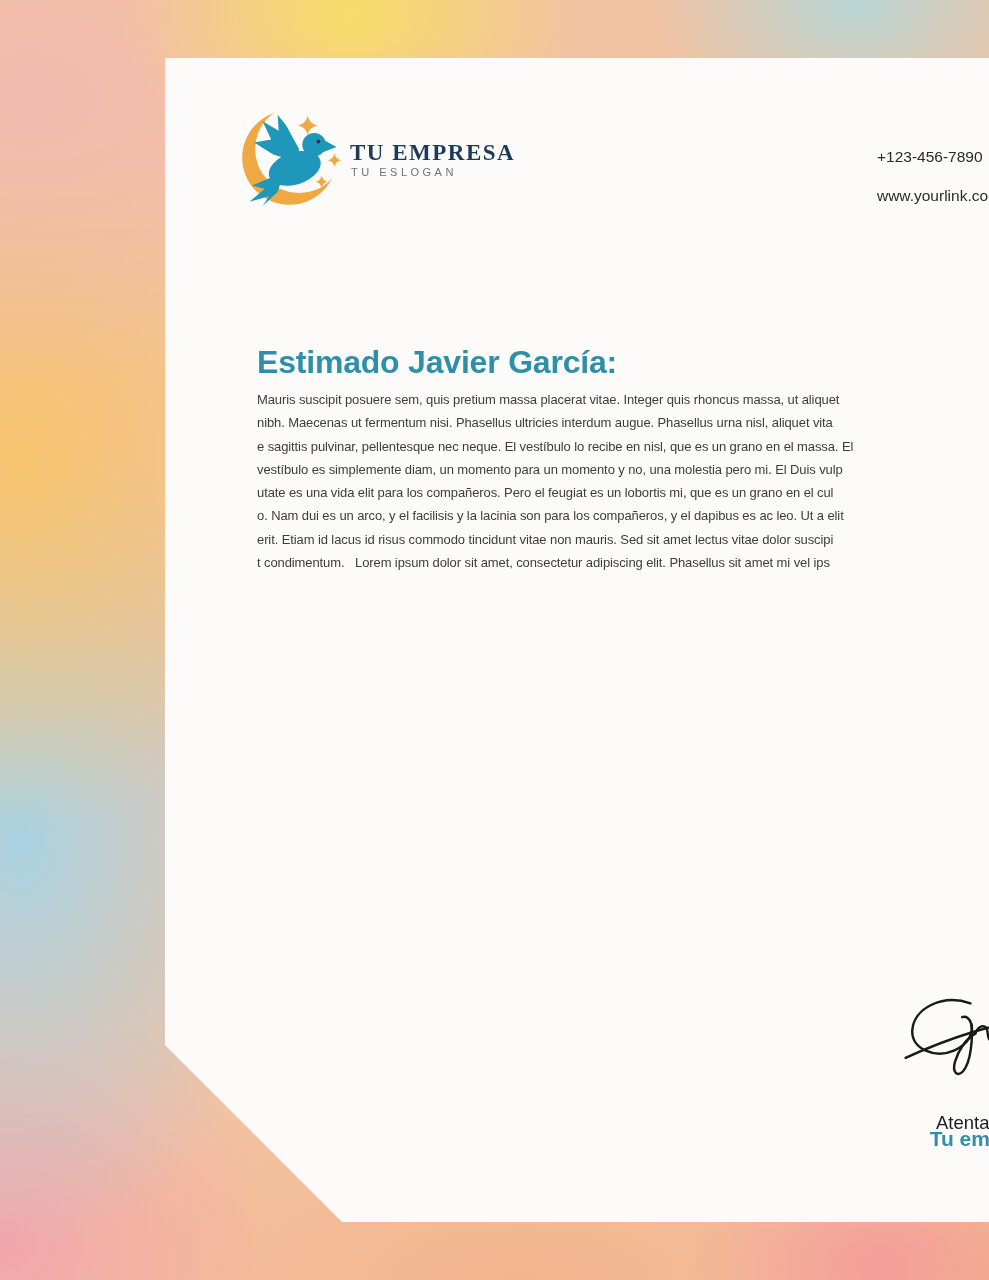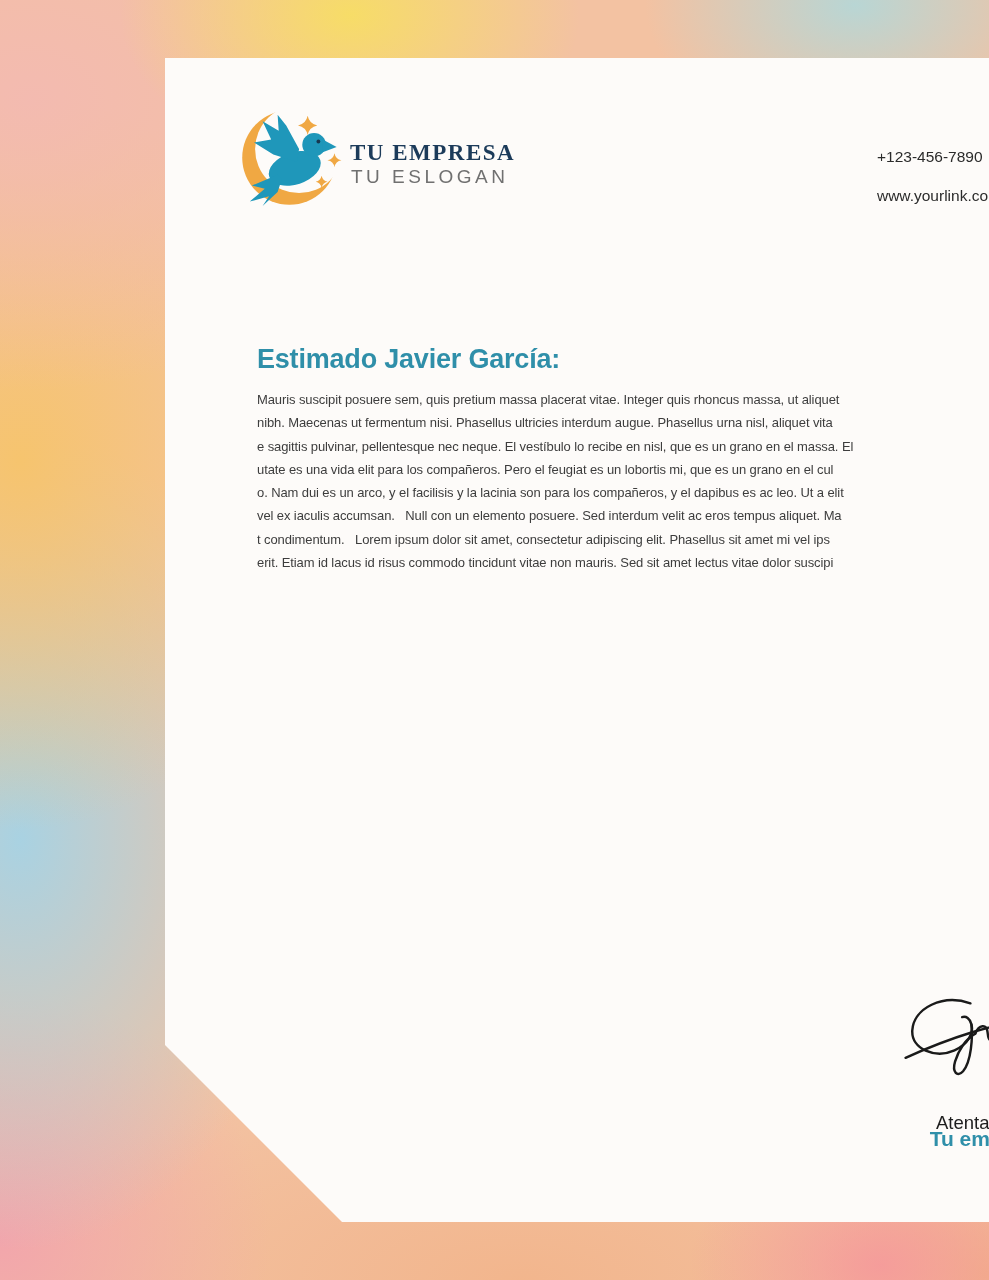--- a/index.html
+++ b/index.html
@@ -33,36 +33,36 @@
   
   .logo-mark{position:absolute;left:74px;top:46px;width:118px;height:118px;}
   .company-name{
     position:absolute;left:185px;top:82px;
     font-family:"Liberation Serif", serif;
     font-weight:bold;font-size:23px;letter-spacing:1.5px;
     color:#1c3b5a;white-space:nowrap;
   }
   .company-slogan{
     position:absolute;left:186px;top:108px;
-    font-size:19px;letter-spacing:3.5px;color:#707070;white-space:nowrap;
+    font-size:11px;letter-spacing:3.5px;color:#707070;white-space:nowrap;
   }
   .contact{position:absolute;top:79px;right:78px;}
   .crow{display:flex;align-items:center;justify-content:flex-start;height:39px;}
   .clabel{
     font-size:15.5px;color:#2b2b2b;margin-right:8px;white-space:nowrap;
   }
   .csq{
     width:38px;height:39px;flex:0 0 38px;
     display:flex;align-items:center;justify-content:center;
   }
   .csq svg{width:21px;height:21px;fill:#ffffff;}
   
   .greeting{
     position:absolute;left:92px;top:286px;margin:0;
-    font-size:27px;font-weight:bold;letter-spacing:-0.2px;color:#2f8fa9;white-space:nowrap;
+    font-size:32px;font-weight:bold;letter-spacing:-0.2px;color:#2f8fa9;white-space:nowrap;
   }
   .body{position:absolute;left:92px;top:330px;}
   .bodyline{
     font-size:13px;line-height:23.3px;letter-spacing:-0.1px;
     color:#3d3d3d;white-space:pre;
   }
   
   .signature{position:absolute;right:72px;top:930px;width:156px;height:101px;}
   .closing{
     position:absolute;right:79px;top:1042px;
@@ -120,25 +120,25 @@
         </span>
       </div>
     </div>
 
     <h1 class="greeting">Estimado Javier García:</h1>
 
     <div class="body">
       <div class="bodyline">Mauris suscipit posuere sem, quis pretium massa placerat vitae. Integer quis rhoncus massa, ut aliquet</div>
       <div class="bodyline">nibh. Maecenas ut fermentum nisi. Phasellus ultricies interdum augue. Phasellus urna nisl, aliquet vita</div>
       <div class="bodyline">e sagittis pulvinar, pellentesque nec neque. El vestíbulo lo recibe en nisl, que es un grano en el massa. El</div>
+      <div class="bodyline">vestíbulo es simplemente diam, un momento para un momento y no, una molestia pero mi. El Duis vulp</div>
       <div class="bodyline">utate es una vida elit para los compañeros. Pero el feugiat es un lobortis mi, que es un grano en el cul</div>
       <div class="bodyline">o. Nam dui es un arco, y el facilisis y la lacinia son para los compañeros, y el dapibus es ac leo. Ut a elit</div>
-      <div class="bodyline">vel ex iaculis accumsan.   Null con un elemento posuere. Sed interdum velit ac eros tempus aliquet. Ma</div>
+      <div class="bodyline">erit. Etiam id lacus id risus commodo tincidunt vitae non mauris. Sed sit amet lectus vitae dolor suscipi</div>
       <div class="bodyline">t condimentum.   Lorem ipsum dolor sit amet, consectetur adipiscing elit. Phasellus sit amet mi vel ips</div>
-      <div class="bodyline">erit. Etiam id lacus id risus commodo tincidunt vitae non mauris. Sed sit amet lectus vitae dolor suscipi</div>
     </div>
 
     <svg class="signature" viewBox="0 0 510 330" fill="none" stroke-linecap="round" stroke-linejoin="round">
       <g stroke-width="8" stroke="#1a1a1a">
         <path d="M240 50 C150 18 55 65 50 138 C46 200 125 232 188 204 C232 184 252 148 243 118 C238 99 226 91 213 95"></path>
         <path d="M243 118 C248 160 243 240 216 272 C198 292 179 277 190 240 C201 203 226 165 256 149"></path>
         <path d="M256 149 C268 119 293 117 296 144 C298 162 300 174 312 169 C303 190 319 197 331 181 C339 170 349 162 353 172 C349 190 363 197 373 183 C381 172 392 168 401 172"></path>
         <path d="M28 228 C160 168 330 108 468 100"></path>
       </g>
     </svg>

